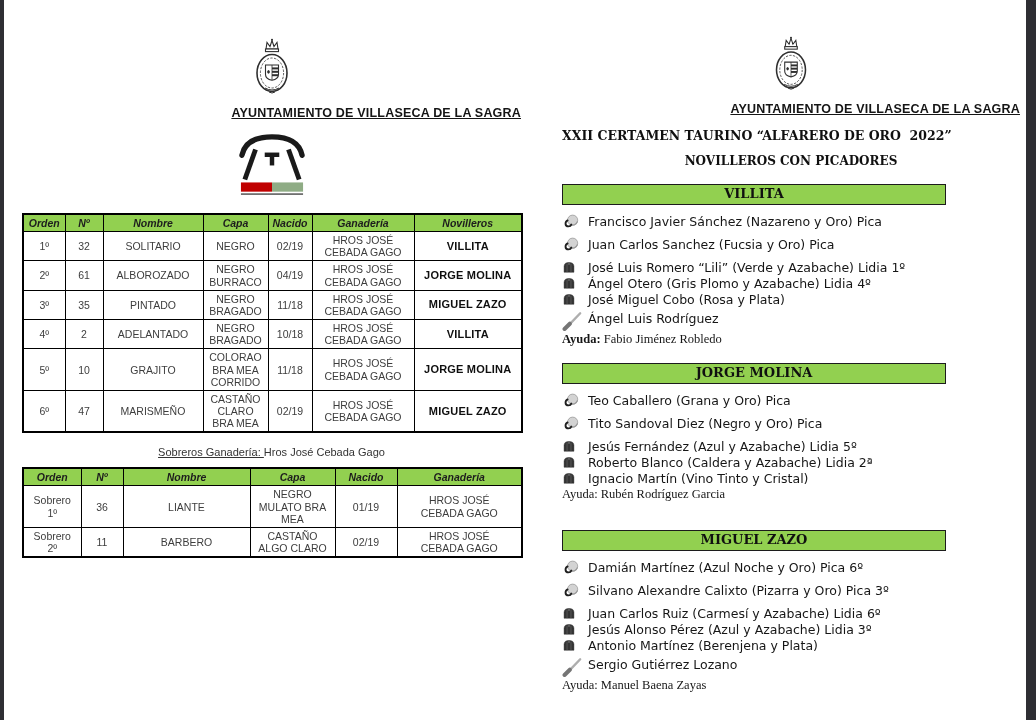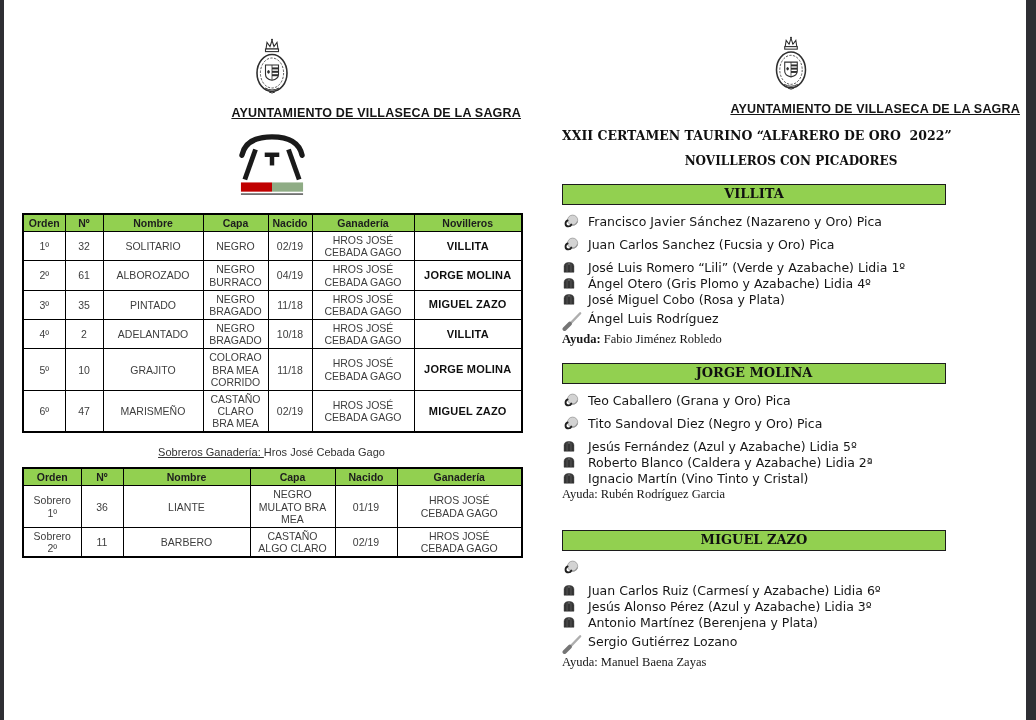--- a/index.html
+++ b/index.html
@@ -33,21 +33,21 @@
 
   
   .alfarero-wrap{width:100%;text-align:center;margin-top:11px;}
 
   
   table{border-collapse:collapse;table-layout:fixed;width:499px;}
   #main-table{margin-top:12px;border:2px solid #000;}
   #sobreros-table{border:2px solid #000;}
   th{
     background:var(--accent-green);
-    font-weight:bold;font-size:10.5px;color:#1d1d1d;
+    font-style:italic;font-weight:bold;font-size:10.5px;color:#1d1d1d;
     border:1px solid #000;padding:2px 1px;
   }
   td{
     border:1px solid #000;text-align:center;vertical-align:middle;
     font-size:10.5px;color:#3d3d3d;padding:2px 1px;
     white-space:pre-line;line-height:1.16;
   }
   #main-table td:last-child{font-weight:bold;color:#0f0f0f;font-size:11px;letter-spacing:.2px;}
   .sobreros{
     text-align:center;font-size:11px;color:#333;margin:13px 0 9px;
@@ -434,20 +434,31 @@
         <div class="banner">MIGUEL ZAZO</div>
         <div class="members">
           <div class="member pica">
             <span class="micon">
               <svg width="17" height="17" viewBox="0 0 20 20">
                 <circle cx="12.5" cy="7.3" r="6" fill="#d3d3d3" stroke="#909090" stroke-width=".8"></circle>
                 <path d="M9.3 12.2 A6 6 0 0 0 18.2 8.6" fill="none" stroke="#9a9a9a" stroke-width="1.4"></path>
                 <path d="M6.6 7.5 C3.4 9 3 14.6 7.6 14.6 C9.6 14.6 10.6 13.6 11 12.4" fill="none" stroke="#1f1f1f" stroke-width="2.2" stroke-linecap="round"></path>
               </svg>
             </span>
+            <span class="mtext">Damián Martínez (Azul Noche y Oro) Pica 6º</span>
+          </div>
+          <div class="member pica">
+            <span class="micon">
+              <svg width="17" height="17" viewBox="0 0 20 20">
+                <circle cx="12.5" cy="7.3" r="6" fill="#d3d3d3" stroke="#909090" stroke-width=".8"></circle>
+                <path d="M9.3 12.2 A6 6 0 0 0 18.2 8.6" fill="none" stroke="#9a9a9a" stroke-width="1.4"></path>
+                <path d="M6.6 7.5 C3.4 9 3 14.6 7.6 14.6 C9.6 14.6 10.6 13.6 11 12.4" fill="none" stroke="#1f1f1f" stroke-width="2.2" stroke-linecap="round"></path>
+              </svg>
+            </span>
+            <span class="mtext">Silvano Alexandre Calixto (Pizarra y Oro) Pica 3º</span>
           </div>
           <div class="member lidia">
             <span class="micon">
               <svg width="14" height="14" viewBox="0 0 20 20">
                 <path d="M3 17.5 V9 Q3 3.5 10 3.5 Q17 3.5 17 9 V17.5 Z" fill="#343434" stroke="#1a1a1a" stroke-width=".6"></path>
                 <line x1="7.2" y1="5" x2="7.2" y2="17.5" stroke="#6c6c6c" stroke-width=".9"></line>
                 <line x1="12.8" y1="5" x2="12.8" y2="17.5" stroke="#6c6c6c" stroke-width=".9"></line>
                 <circle cx="10" cy="5.6" r="1.2" fill="#707070"></circle>
               </svg>
             </span>

